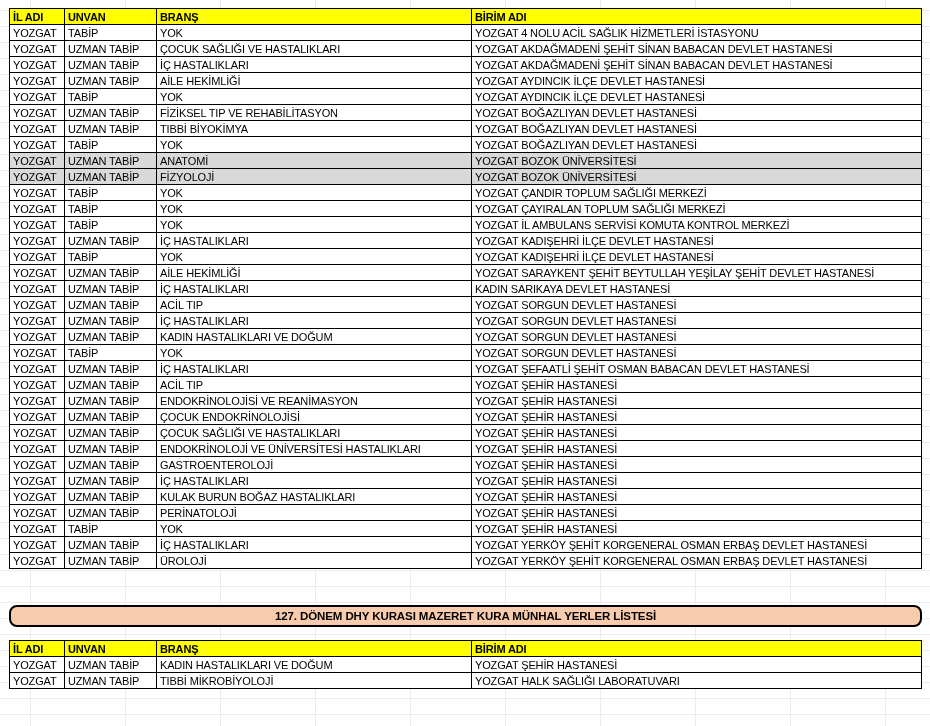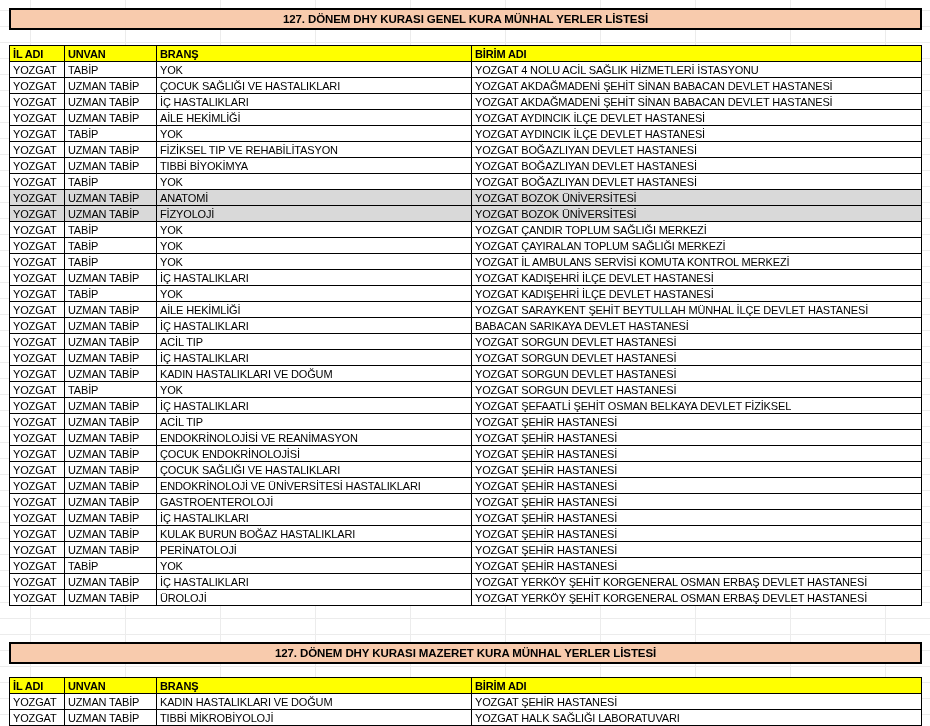--- a/index.html
+++ b/index.html
@@ -33,21 +33,21 @@
     border: 2px solid var(--border, #000);
     background: var(--title-bg, #F8CBAD);
     text-align: center;
     font-weight: bold;
     font-size: 11.5px;
     line-height: 16px;
     padding: 1px 0;
     letter-spacing: -0.1px;
   }
   .title-bar.first { margin: 0 0 15px 0; }
-  .title-bar.second { margin: 36px 0 13px 0; }
+  .title-bar.second { margin: 36px 0 13px 0; border-radius: 8px; }
   table.list {
     width: 913px;
     border-collapse: collapse;
     table-layout: fixed;
     background: #ffffff;
   }
   table.list th, table.list td {
     border: 1px solid var(--border, #000);
     height: 15px;
     padding: 0 3px;
@@ -67,21 +67,20 @@
   }
   col.c-il    { width: 55px; }
   col.c-unvan { width: 92px; }
   col.c-brans { width: 315px; }
 </style>
 </head>
 <body>
 
 <div class="sheet">
 
-  <div class="title-bar first">127. DÖNEM DHY KURASI GENEL KURA MÜNHAL YERLER LİSTESİ</div>
 
   <table class="list">
     <colgroup>
       <col class="c-il">
         <col class="c-unvan">
         <col class="c-brans">
         <col class="c-birim">
     </colgroup>
     <thead>
       <tr>
@@ -179,27 +178,27 @@
         <tr>
           <td>YOZGAT</td>
           <td>TABİP</td>
           <td>YOK</td>
           <td>YOZGAT KADIŞEHRİ İLÇE DEVLET HASTANESİ</td>
         </tr>
         <tr>
           <td>YOZGAT</td>
           <td>UZMAN TABİP</td>
           <td>AİLE HEKİMLİĞİ</td>
-          <td>YOZGAT SARAYKENT ŞEHİT BEYTULLAH MÜNHAL İLÇE DEVLET HASTANESİ</td>
-        </tr>
-        <tr>
-          <td>YOZGAT</td>
-          <td>UZMAN TABİP</td>
-          <td>İÇ HASTALIKLARI</td>
-          <td>BABACAN SARIKAYA DEVLET HASTANESİ</td>
+          <td>YOZGAT SARAYKENT ŞEHİT BEYTULLAH YEŞİLAY ŞEHİT DEVLET HASTANESİ</td>
+        </tr>
+        <tr>
+          <td>YOZGAT</td>
+          <td>UZMAN TABİP</td>
+          <td>İÇ HASTALIKLARI</td>
+          <td>KADIN SARIKAYA DEVLET HASTANESİ</td>
         </tr>
         <tr>
           <td>YOZGAT</td>
           <td>UZMAN TABİP</td>
           <td>ACİL TIP</td>
           <td>YOZGAT SORGUN DEVLET HASTANESİ</td>
         </tr>
         <tr>
           <td>YOZGAT</td>
           <td>UZMAN TABİP</td>
@@ -215,21 +214,21 @@
         <tr>
           <td>YOZGAT</td>
           <td>TABİP</td>
           <td>YOK</td>
           <td>YOZGAT SORGUN DEVLET HASTANESİ</td>
         </tr>
         <tr>
           <td>YOZGAT</td>
           <td>UZMAN TABİP</td>
           <td>İÇ HASTALIKLARI</td>
-          <td>YOZGAT ŞEFAATLİ ŞEHİT OSMAN BELKAYA DEVLET FİZİKSEL</td>
+          <td>YOZGAT ŞEFAATLİ ŞEHİT OSMAN BABACAN DEVLET HASTANESİ</td>
         </tr>
         <tr>
           <td>YOZGAT</td>
           <td>UZMAN TABİP</td>
           <td>ACİL TIP</td>
           <td>YOZGAT ŞEHİR HASTANESİ</td>
         </tr>
         <tr>
           <td>YOZGAT</td>
           <td>UZMAN TABİP</td>

